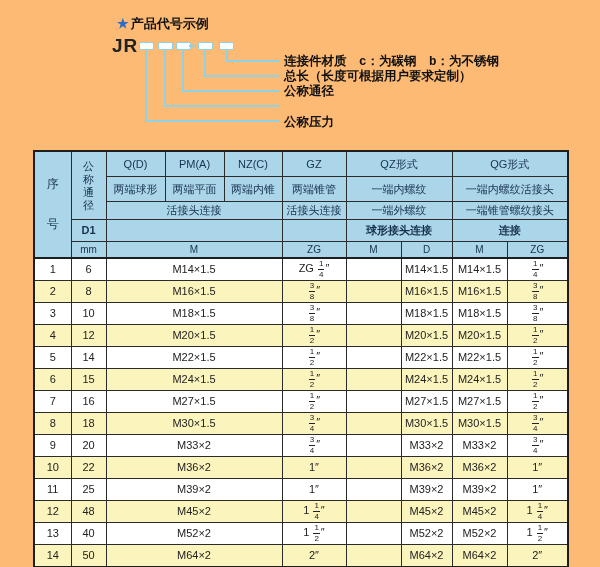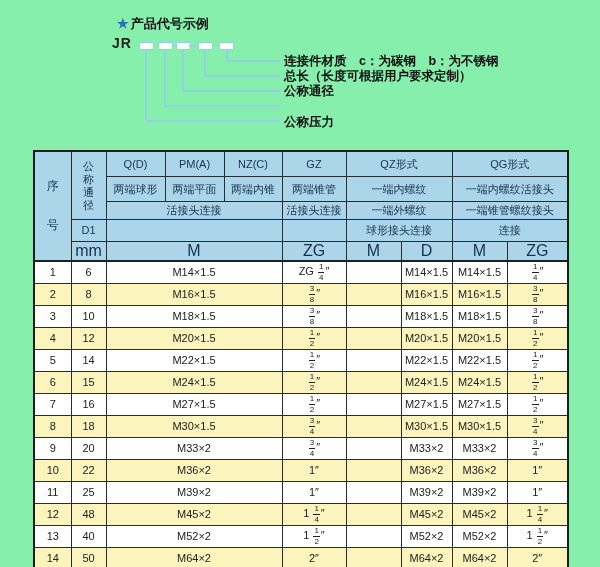--- a/index.html
+++ b/index.html
@@ -1,28 +1,28 @@
 <!DOCTYPE html>
 <html><head>
 <meta charset="utf-8">
 <style>
   html,body{margin:0;padding:0;background:#fff;}
   .page{
-    position:relative;width:600px;height:567px;background:#86efac;overflow:hidden;
+    position:relative;width:600px;height:567px;background:#fdba74;overflow:hidden;
     font-family:"Liberation Sans",sans-serif;color:#111;
   }
   
   .diag-heading{position:absolute;left:117px;top:15px;font-size:13px;font-weight:bold;color:#111;white-space:nowrap;}
   .diag-heading .star{color:#2e6dc2;margin-right:2px;}
-  .diag-jr{position:absolute;left:112px;top:35px;font-size:14px;font-weight:bold;color:#222;letter-spacing:1px;}
+  .diag-jr{position:absolute;left:112px;top:35px;font-size:19px;font-weight:bold;color:#222;letter-spacing:1px;}
   .code-box{position:absolute;top:42px;width:13px;height:6px;border:1.5px solid #8ed2e3;border-radius:2px;background:#fff;}
   .code-dash{position:absolute;top:45px;width:7px;height:2px;background:#8ed2e3;}
   .cl-v{position:absolute;width:1.5px;background:#8ed2e3;}
   .cl-h{position:absolute;height:1.5px;background:#8ed2e3;}
-  .callout{position:absolute;left:284px;font-size:12.5px;font-weight:bold;color:#111;white-space:nowrap;}
+  .callout{position:absolute;left:284px;font-size:12.5px;font-weight:bold;color:#111;white-space:nowrap;font-family:Liberation Mono, monospace;}
   
   .tbl-title{
     position:absolute;left:32px;top:122px;
     font-family:"DejaVu Serif","Liberation Serif",serif;
     font-size:18px;font-weight:bold;font-style:italic;letter-spacing:2px;color:#000;white-space:nowrap;
   }
   
   table.ref{
     position:absolute;left:33px;top:150px;width:534px;
     border-collapse:collapse;table-layout:fixed;
@@ -30,22 +30,22 @@
   }
   table.ref th,table.ref td{
     border:1px solid #2b2b2b;padding:0;text-align:center;vertical-align:middle;
     white-space:nowrap;overflow:hidden;font-weight:normal;line-height:1.1;
   }
   table.ref{border:2px solid #1e1e1e;}
   table.ref thead th{background:#abd5e8;color:#16324f;}
   table.ref thead tr.h1 th{height:24px;}
   table.ref thead tr.h2 th{height:24px;}
   table.ref thead tr.h3 th{height:17px;}
-  table.ref thead tr.h4 th{height:21px;}
-  table.ref thead tr.h5 th{height:15px;font-size:16px;}
+  table.ref thead tr.h4 th{height:21px;font-weight:bold;}
+  table.ref thead tr.h5 th{height:15px;font-size:10px;}
   table.ref tbody td{height:21px;background:#ffffff;}
   table.ref tbody tr.alt td{background:#fbf4bd;}
   table.ref tbody{border-top:2px solid #1e1e1e;}
   .vstack{display:flex;flex-direction:column;align-items:center;justify-content:center;}
   .vstack.seq{gap:26px;font-size:12px;}
   .vstack.dn{gap:1px;font-size:11px;line-height:12px;}
   
   .frac{display:inline-flex;flex-direction:column;vertical-align:middle;line-height:1;font-size:8px;margin:0 1px;}
   .frac .fn{display:block;border-bottom:1px solid currentColor;padding:0 1px 1px;}
   .frac .fd{display:block;padding-top:1px;}

